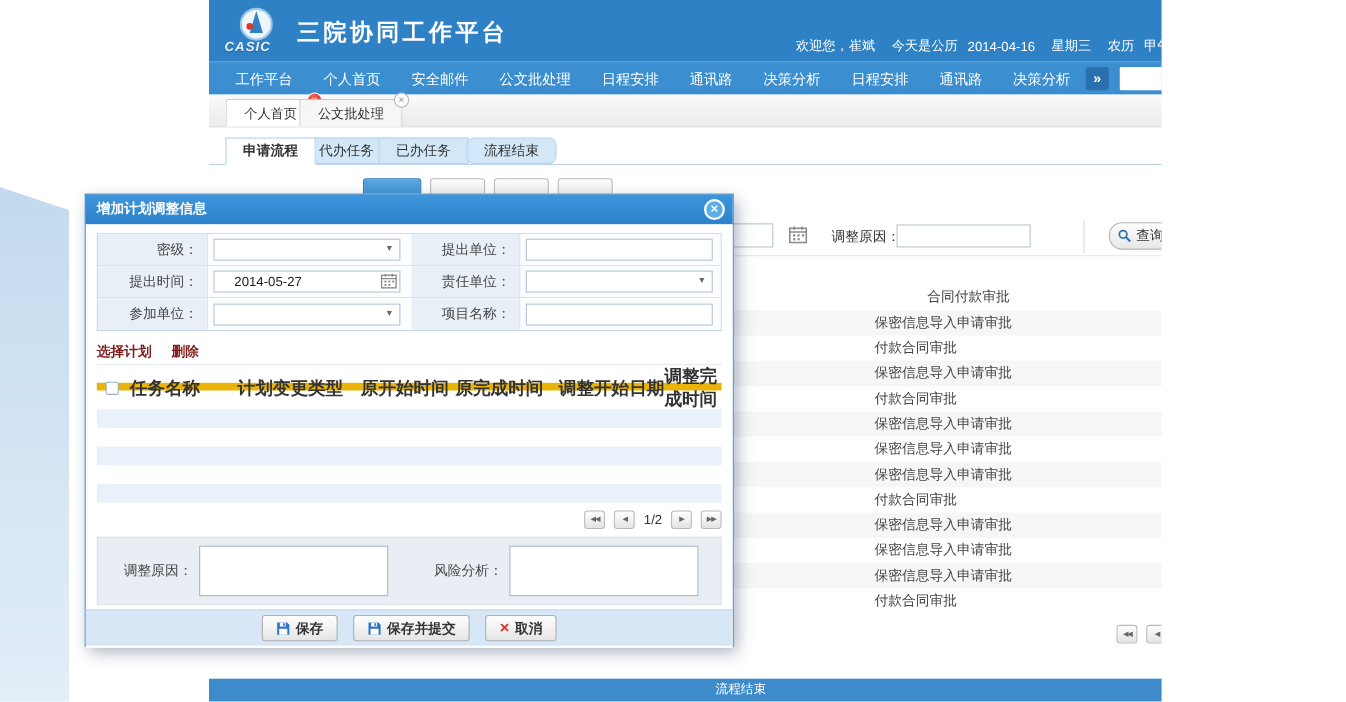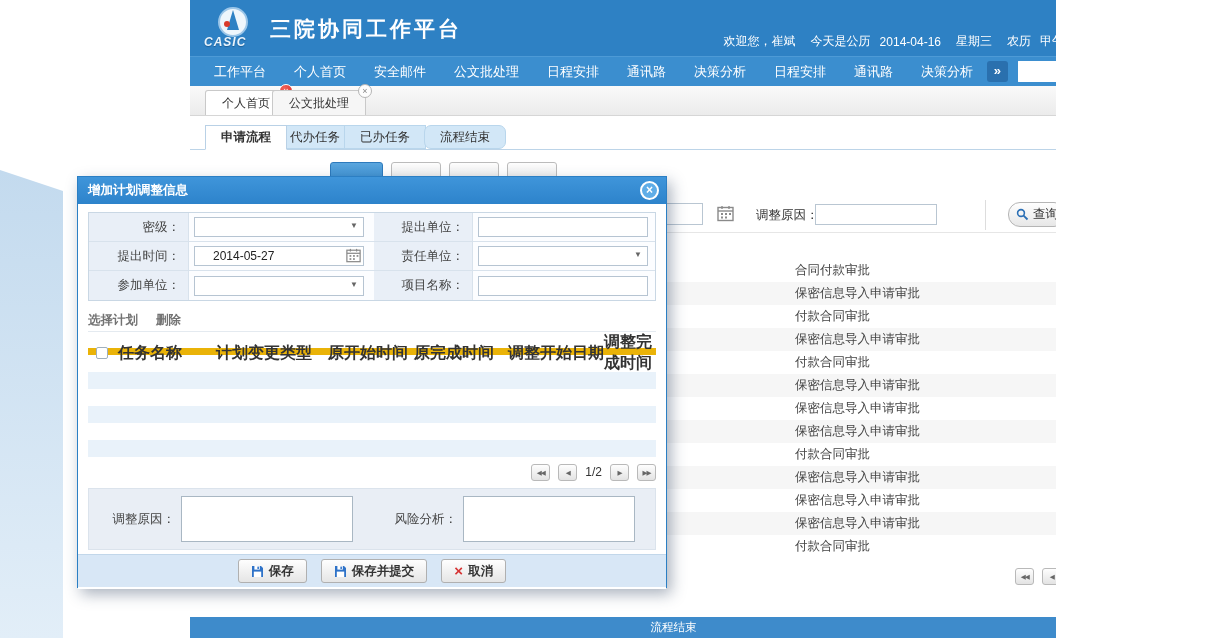--- a/index.html
+++ b/index.html
@@ -126,21 +126,21 @@
   .sel .arr { position: absolute; right: 5px; top: 3px; font-size: 8px; color: #666; }
   .txt { width: 170px; height: 20px; border: 1px solid #b6c4d2; background: #fff; padding: 0 5px;
     font-size: 12px; outline: none; }
   .datewrap { position: relative; width: 170px; height: 20px; }
   .datewrap input { width: 100%; height: 20px; border: 1px solid #b6c4d2; padding: 0 22px 0 18px;
     font-size: 12px; color: #222; outline: none; }
   .datewrap .cal { position: absolute; right: 3px; top: 2px; cursor: pointer; }
 
   .plan-bar { margin-top: 9px; height: 22px; display: flex; gap: 18px; align-items: center;
     border-bottom: 1px solid #e4eaf0; }
-  .plan-link { font-size: 12.5px; font-weight: bold; color: #737373; cursor: pointer; font-family: Liberation Serif, serif; }
+  .plan-link { font-size: 12.5px; font-weight: bold; color: #7f1d1d; cursor: pointer; font-family: Liberation Serif, serif; }
   .m-thead { display: grid; grid-template-columns: 30px 98px 112px 86px 94px 96px 1fr;
     height: 23px; align-items: center; font-size: 16px; font-weight: bold; color: #333;
     border-bottom: 7px solid #eab308; }
   .chk { width: 12px; height: 12px; border: 1px solid #9fb0bf; background: #fff; border-radius: 2px;
     margin-left: 8px; cursor: pointer; }
   .mrow { height: 17px; }
   .mrow.alt { background: #e9f2fa; }
   .m-pag { margin-top: 4px; height: 22px; display: flex; justify-content: flex-end; align-items: center; gap: 8px; }
   .m-pag .pgtext { font-size: 12px; color: #333; }
 
@@ -294,21 +294,21 @@
         </div>
         <div class="qbtn b2">
           <svg width="13" height="13" viewBox="0 0 13 13">
             <path d="M11 7a4.4 4.4 0 1 1-1.4-3.2" stroke="#2b6fb5" stroke-width="1.7" fill="none"></path>
             <path d="M11.5 1.2v4h-4z" fill="#2b6fb5"></path>
           </svg>
           <span>查询</span>
         </div>
       </div>
 
-      <div class="brow" style="top:143px;">合同付款审批</div>
+      <div class="brow" style="top:143px;margin-left:48px;">合同付款审批</div>
       <div class="brow alt" style="top:166px;">保密信息导入申请审批</div>
       <div class="brow" style="top:189px;">付款合同审批</div>
       <div class="brow alt" style="top:212px;">保密信息导入申请审批</div>
       <div class="brow" style="top:235px;">付款合同审批</div>
       <div class="brow alt" style="top:258px;">保密信息导入申请审批</div>
       <div class="brow" style="top:281px;">保密信息导入申请审批</div>
       <div class="brow alt" style="top:304px;">保密信息导入申请审批</div>
       <div class="brow" style="top:327px;">付款合同审批</div>
       <div class="brow alt" style="top:350px;">保密信息导入申请审批</div>
       <div class="brow" style="top:373px;">保密信息导入申请审批</div>

